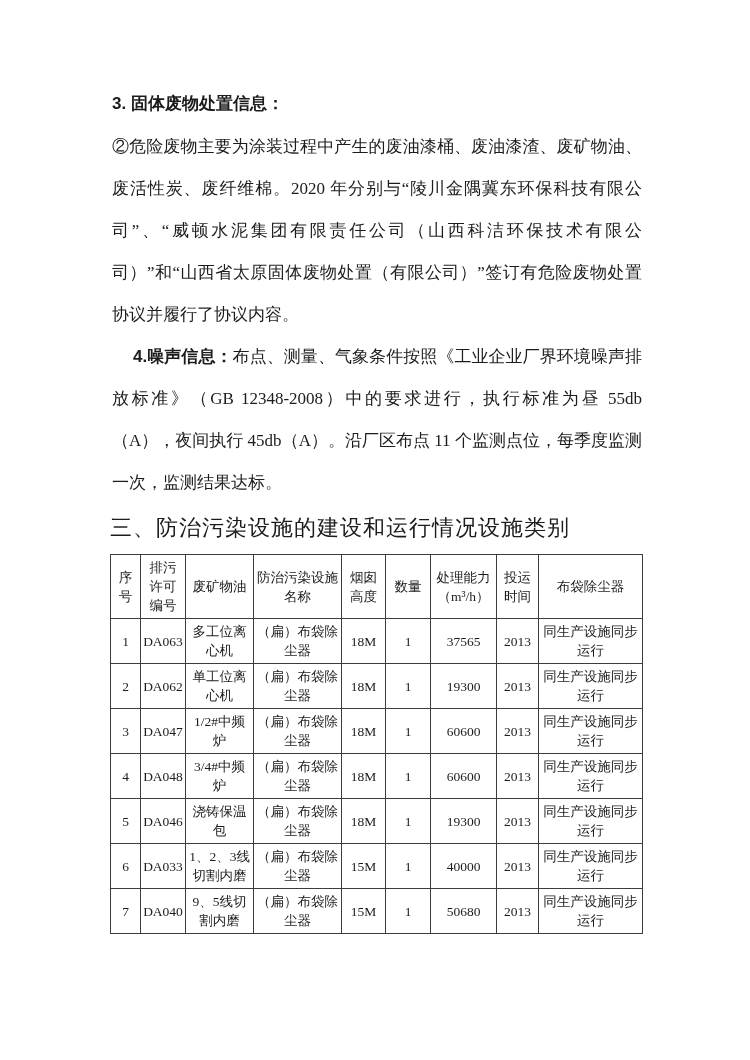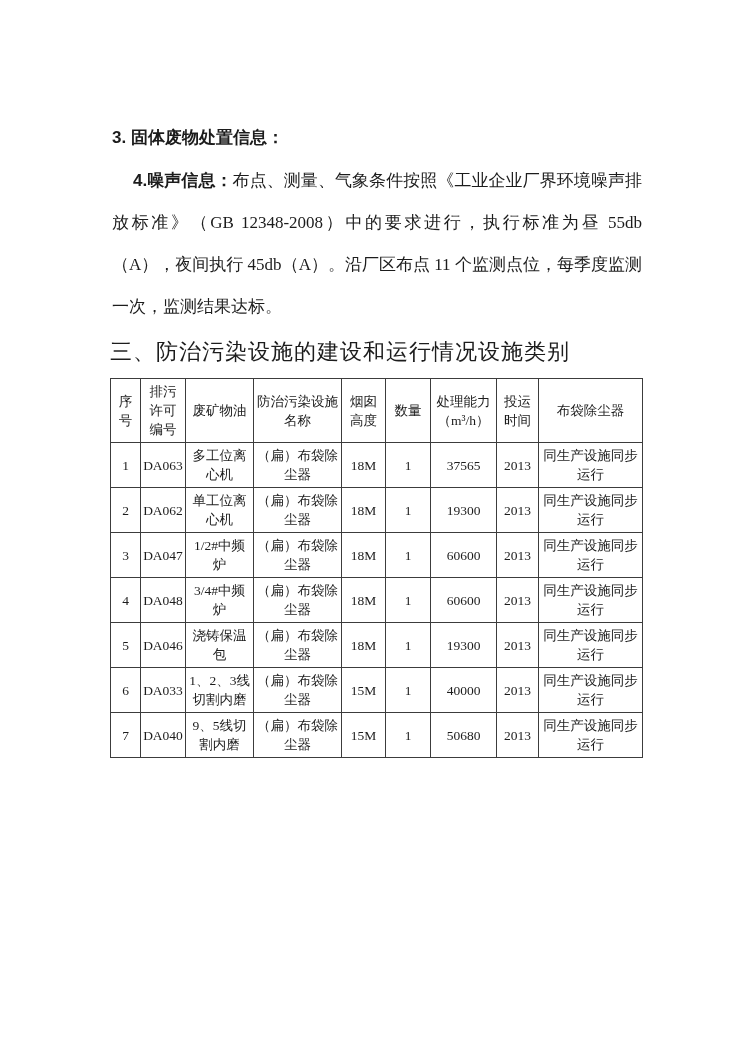--- a/index.html
+++ b/index.html
@@ -6,21 +6,21 @@
   body {
     width: 750px; height: 1060px;
     background: #ffffff;
     color: #1c1c1c;
     font-family: "Liberation Serif", "DejaVu Serif", serif;
     overflow: hidden;
   }
   .page {
     box-sizing: border-box;
     width: 750px; height: 1060px;
-    padding: 116px 108px 0 112px;
+    padding: 82px 108px 0 112px;
   }
   .h3 {
     font-family: "Liberation Sans", "DejaVu Sans", sans-serif;
     font-weight: bold;
     font-size: 17px;
     line-height: 44px;
     margin: 0;
   }
   .para {
     font-size: 17px;
@@ -61,20 +61,21 @@
   table.facilities tbody tr { height: 40px; }
 </style>
 </head>
 <body>
 
 <div class="page">
 
   <h3 class="h3">3. 固体废物处置信息：</h3>
 
 
+  <p class="para">②危险废物主要为涂装过程中产生的废油漆桶、废油漆渣、废矿物油、废活性炭、废纤维棉。2020 年分别与“陵川金隅冀东环保科技有限公司”、“威顿水泥集团有限责任公司（山西科洁环保技术有限公司）”和“山西省太原固体废物处置（有限公司）”签订有危险废物处置协议并履行了协议内容。</p>
 
   <p class="para"><span class="lead">4.噪声信息：</span><span>布点、测量、气象条件按照《工业企业厂界环境噪声排放标准》（GB 12348-2008）中的要求进行，执行标准为昼 55db（A），夜间执行 45db（A）。沿厂区布点 11 个监测点位，每季度监测一次，监测结果达标。</span></p>
 
   <h2 class="h2">三、防治污染设施的建设和运行情况设施类别</h2>
 
   <table class="facilities">
     <colgroup>
       <col style="width:30px">
       <col style="width:45px">
       <col style="width:68px">

